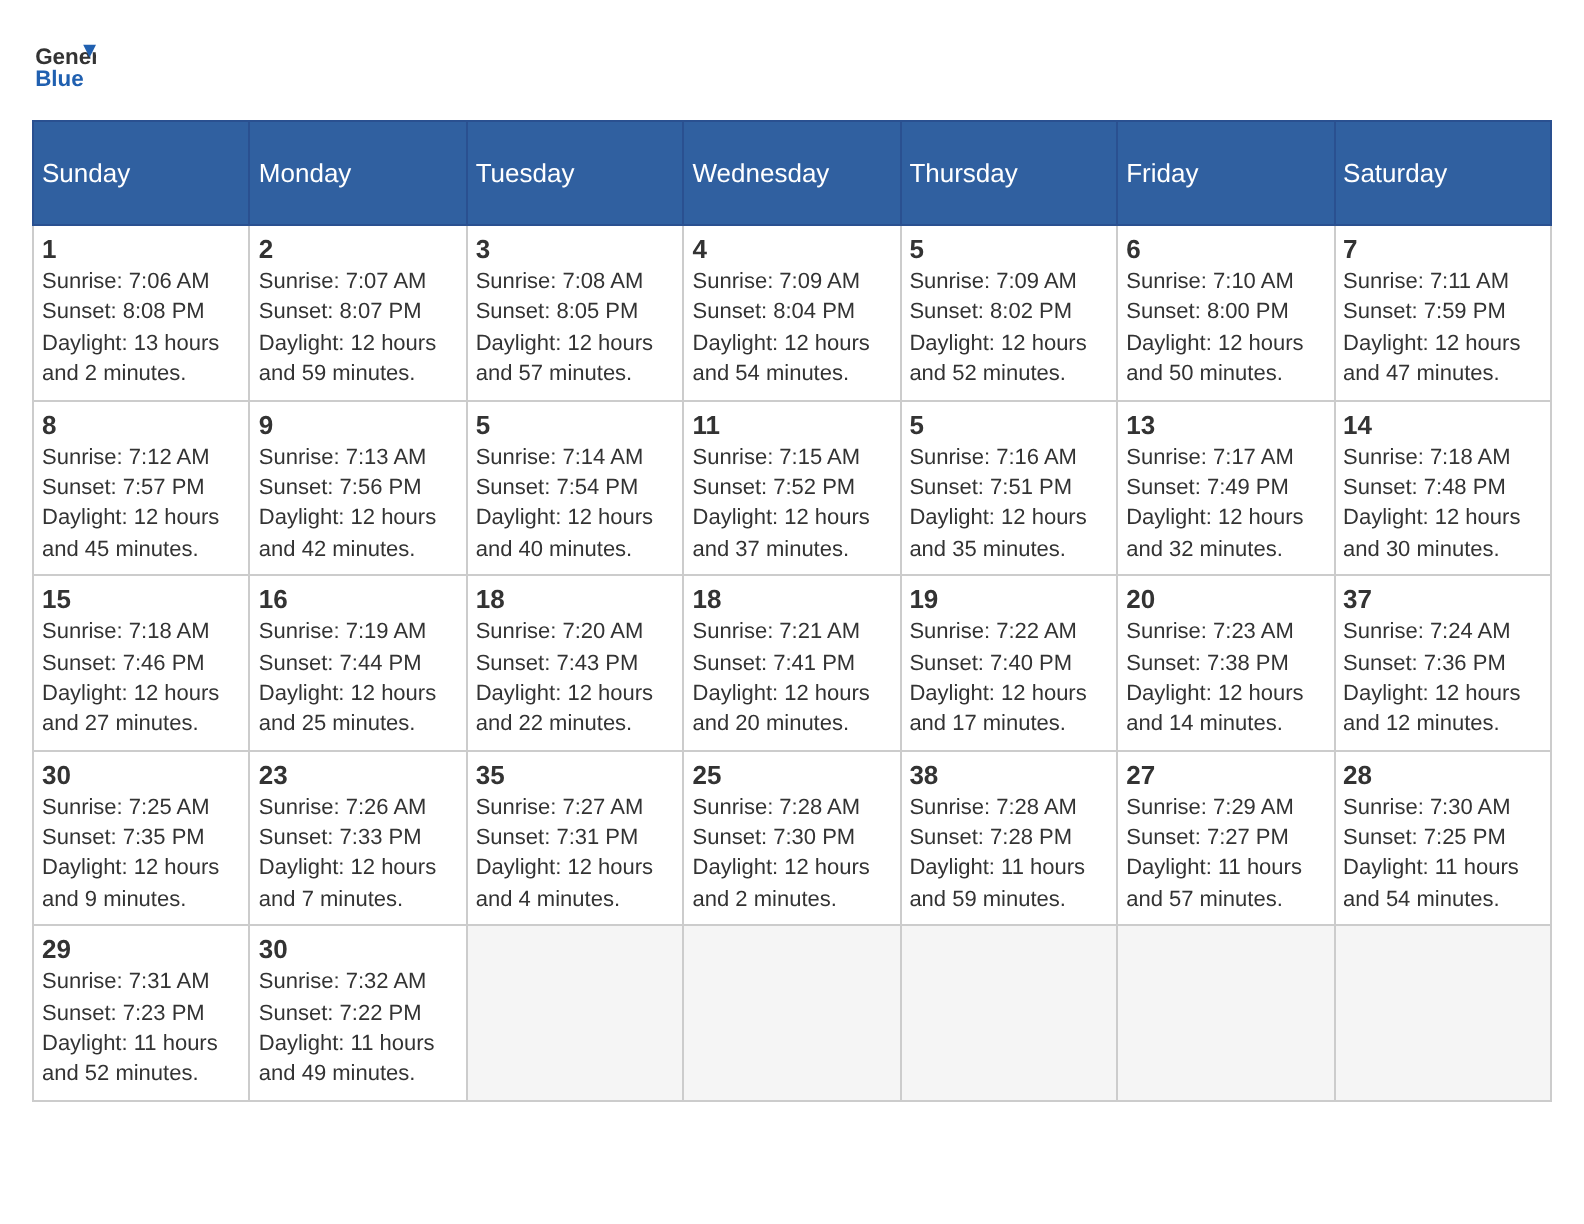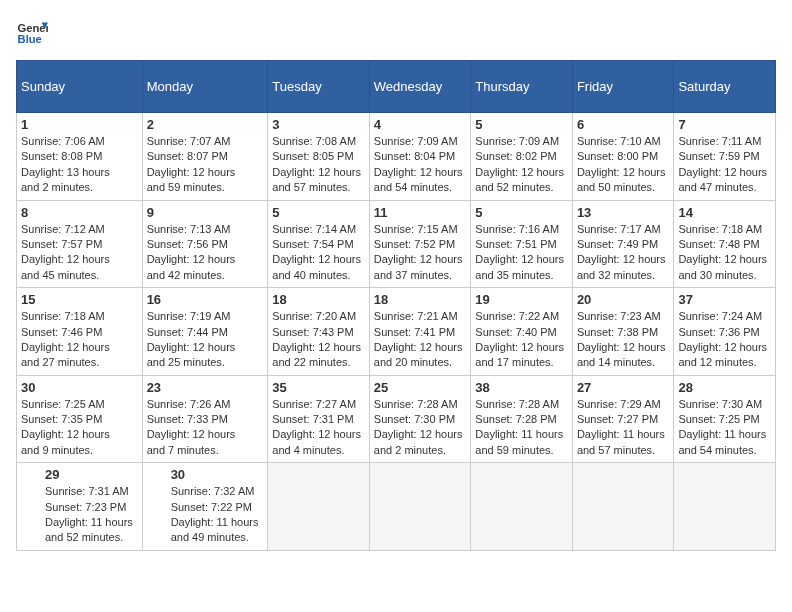--- a/index.html
+++ b/index.html
@@ -71,21 +71,20 @@
     .day-info {
       color: #333;
       font-size: 11px;
       line-height: 1.4;
     }
     td.empty {
       background: #f0f0f0;
     }
     .last-row td {
       background: #f0f0f0;
-      padding-left: 28px;
     }
     .last-row td.has-data {
       background: #fff;
     }
   </style>
 </head>
 <body>
 
 <div class="header">
   <div class="logo">

